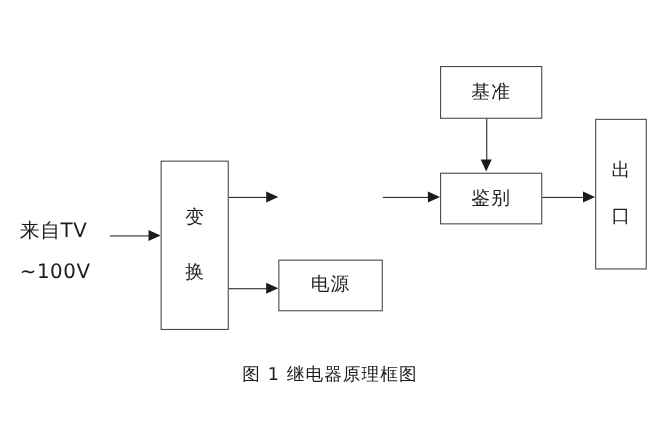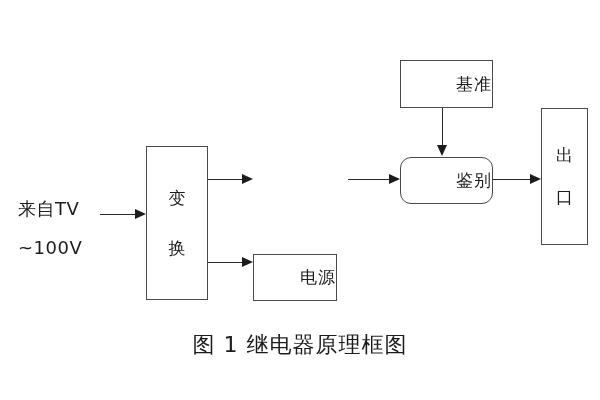--- a/index.html
+++ b/index.html
@@ -20,21 +20,21 @@
   }
 
   
   .block {
     position: absolute;
     box-sizing: border-box;
     border: 1.5px solid #4a4a4a;
     background: #ffffff;
     display: flex;
     align-items: center;
-    justify-content: flex-end;
+    justify-content: center;
     color: #1c1c1c;
     font-size: 17px;
     letter-spacing: 1px;
     line-height: 1.1;
   }
   .block.tall-v {
     flex-direction: column;
     justify-content: space-around;
     padding: 26px 0;
     letter-spacing: 0;
@@ -73,21 +73,21 @@
   .text {
     position: absolute;
     white-space: nowrap;
     color: #1c1c1c;
   }
   #input-label-line1, #input-label-line2 {
     font-size: 18px;
     letter-spacing: 0.5px;
   }
   #figure-caption {
-    font-size: 22px;
+    font-size: 16px;
     letter-spacing: 1px;
     width: 100%;
     text-align: center;
     left: 0;
   }
 </style>
 </head>
 <body>
 
 <div id="canvas">
@@ -103,35 +103,35 @@
     <span class="ch">换</span>
   </div>
 
   <div class="hline" style="left:208px; top:179px; width:35px;"></div>
   <div class="arrow-r" style="left:242px; top:173.5px;"></div>
 
   <div class="hline" style="left:208px; top:262px; width:35px;"></div>
   <div class="arrow-r" style="left:242px; top:256.5px;"></div>
 
 
-  <div class="block" id="block-power" style="left:253px; top:254px; width:84px; height:47px;">
+  <div class="block" id="block-power" style="left:253px; top:236px; width:95px; height:47px;">
     <span>电源</span>
   </div>
 
   <div class="hline" style="left:348px; top:179px; width:42px;"></div>
   <div class="arrow-r" style="left:389px; top:173.5px;"></div>
 
   <div class="block" id="block-reference" style="left:400px; top:60px; width:93px; height:48px;">
     <span>基准</span>
   </div>
 
   <div class="vline" style="left:442px; top:108px; height:38px;"></div>
   <div class="arrow-d" style="left:436.5px; top:145px;"></div>
 
-  <div class="block" id="block-discriminate" style="left:400px; top:157px; width:93px; height:47px;border-radius:11px;">
+  <div class="block" id="block-discriminate" style="left:400px; top:157px; width:93px; height:47px;">
     <span>鉴别</span>
   </div>
 
   <div class="hline" style="left:493px; top:179px; width:39px;"></div>
   <div class="arrow-r" style="left:530px; top:173.5px;"></div>
 
   <div class="block tall-v" id="block-output" style="left:541px; top:108px; width:47px; height:137px;">
     <span class="ch">出</span>
     <span class="ch">口</span>
   </div>

